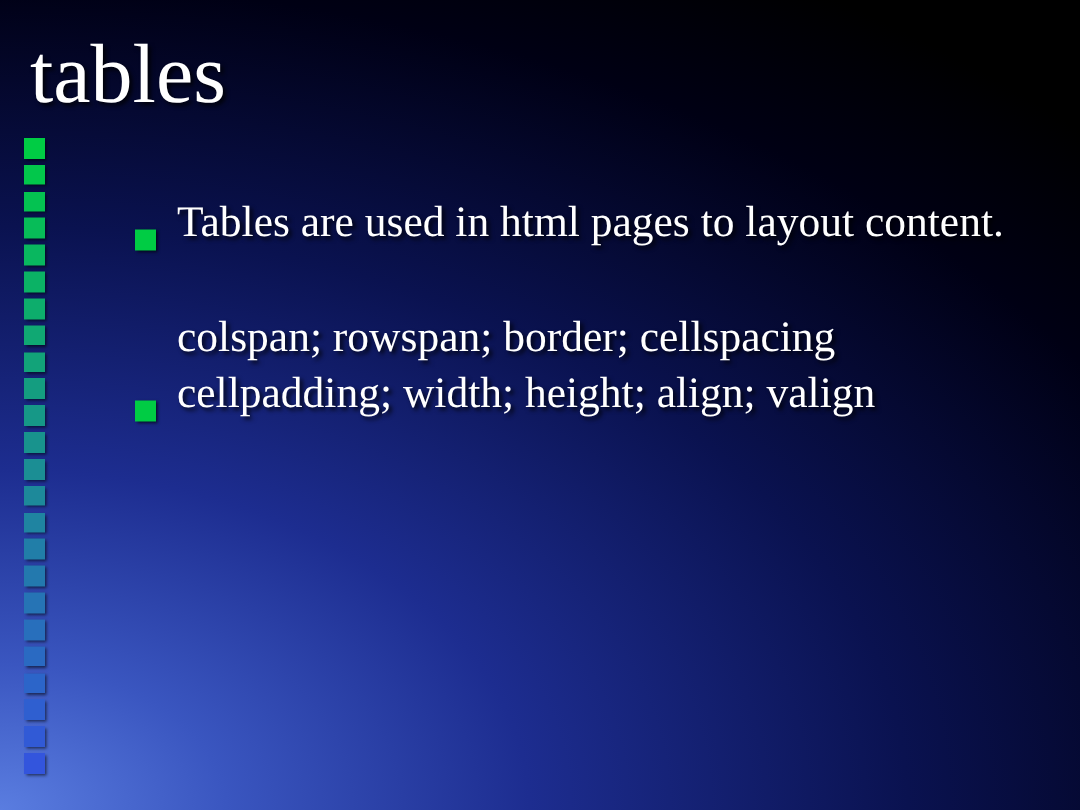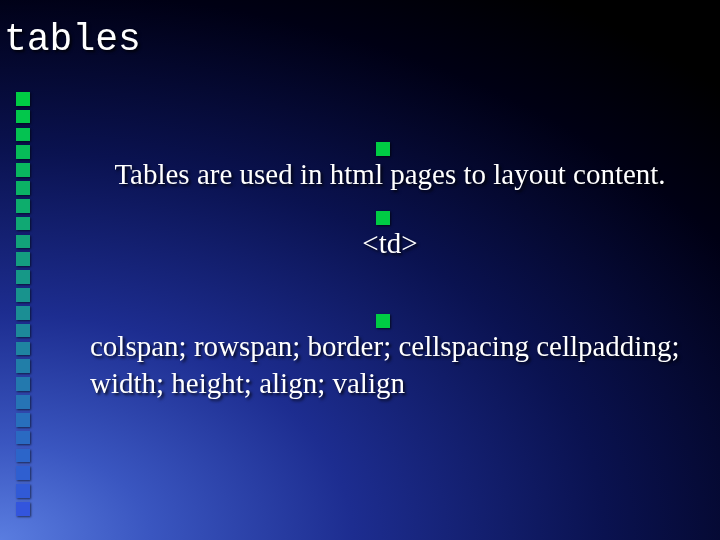--- a/index.html
+++ b/index.html
@@ -19,25 +19,24 @@
                 #3a56c0 15%,
                 #1d2d90 35%,
                 #0a1250 60%,
                 #000014 85%,
                 #000000 100%);
     color: #ffffff;
   }
   .title {
     position: absolute;
     top: 18px;
-    left: 4px;
-    font-size: 38px;
+    left: 20px;
+    font-size: 56px;
     font-weight: 400;
     text-shadow: 2px 2px 3px rgba(0,0,0,0.8);
-    font-family: Liberation Mono, monospace;
   }
   .deco-strip {
     position: absolute;
     left: 16px;
     top: 92px;
     bottom: 20px;
     width: 14px;
     display: flex;
     flex-direction: column;
     justify-content: flex-start;
@@ -52,23 +51,22 @@
     position: absolute;
     left: 90px;
     right: 30px;
     top: 130px;
     font-size: 29px;
     line-height: 1.28;
     text-shadow: 2px 2px 3px rgba(0,0,0,0.8);
   }
   .bullet-row {
     display: flex;
-    align-items: center;
+    align-items: flex-end;
     margin-bottom: 6px;
-    flex-direction: column;
   }
   .bullet-icon {
     flex: 0 0 auto;
     width: 14px;
     height: 14px;
     background: #00cc44;
     box-shadow: 1px 1px 2px rgba(0,0,0,0.7);
     margin-top: 12px;
     margin-right: 14px;
   }
@@ -112,24 +110,20 @@
       <span style="background: rgb(49, 90, 214); box-shadow: rgba(0, 0, 0, 0.6) 1px 1px 2px;"></span>
       <span style="background: rgb(51, 85, 221); box-shadow: rgba(0, 0, 0, 0.6) 1px 1px 2px;"></span>
     </div>
 
   <div class="content">
 
     <div class="bullet-row">
       <span class="bullet-icon"></span>
       <span class="bullet-text">Tables are used in html pages to layout content.</span>
     </div>
-    <div class="bullet-row">
-      <span class="bullet-icon"></span>
-      <span class="bullet-text">&lt;td&gt;</span>
-    </div>
 
     <div class="spacer"></div>
 
     <div class="bullet-row">
       <span class="bullet-icon"></span>
       <span class="bullet-text">colspan; rowspan; border; cellspacing cellpadding; width; height; align; valign</span>
     </div>
 
   </div>
 

